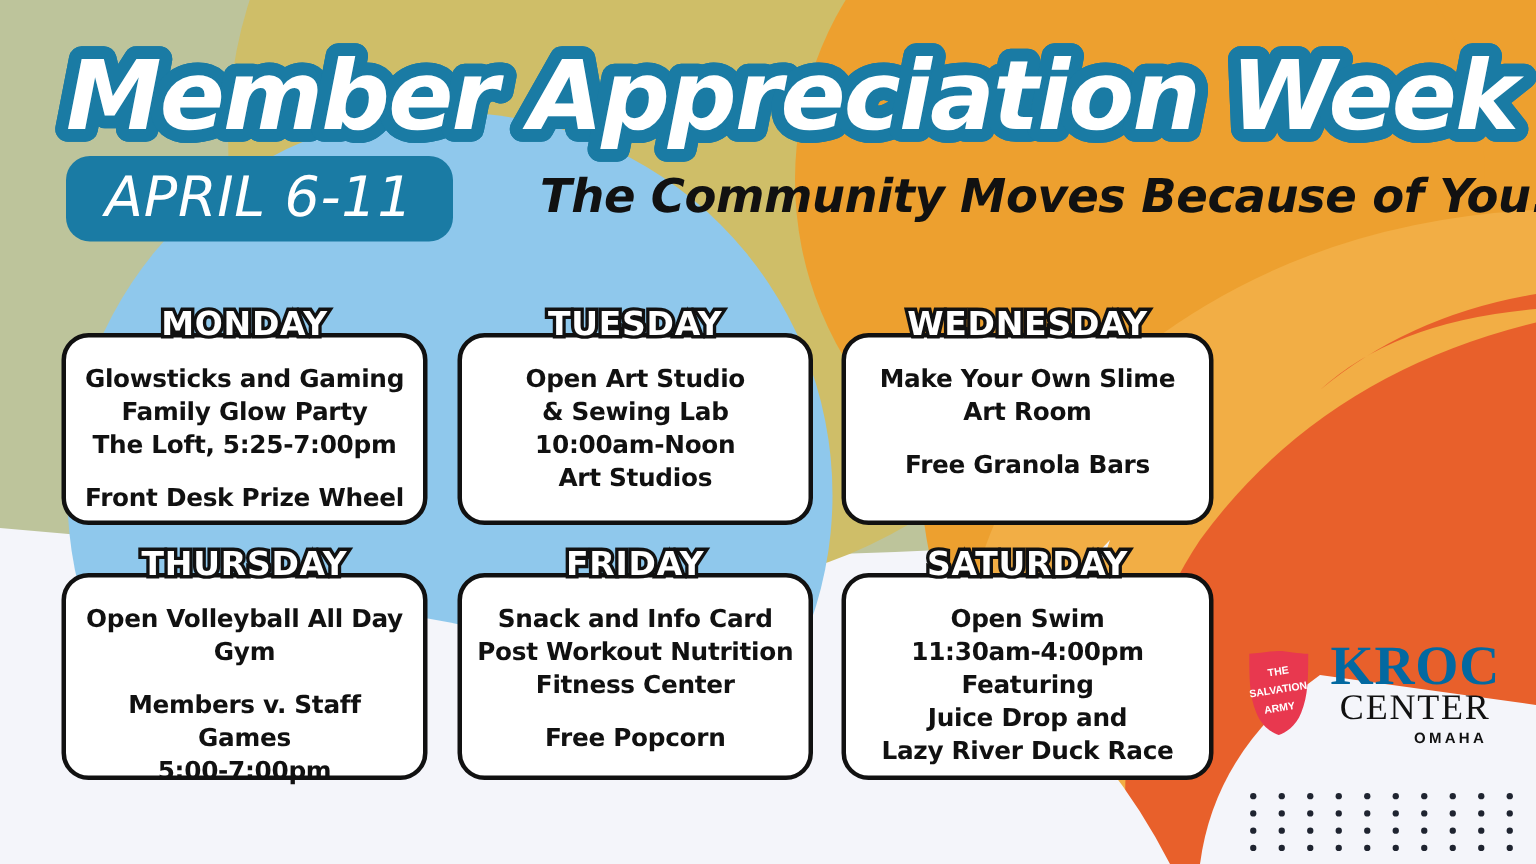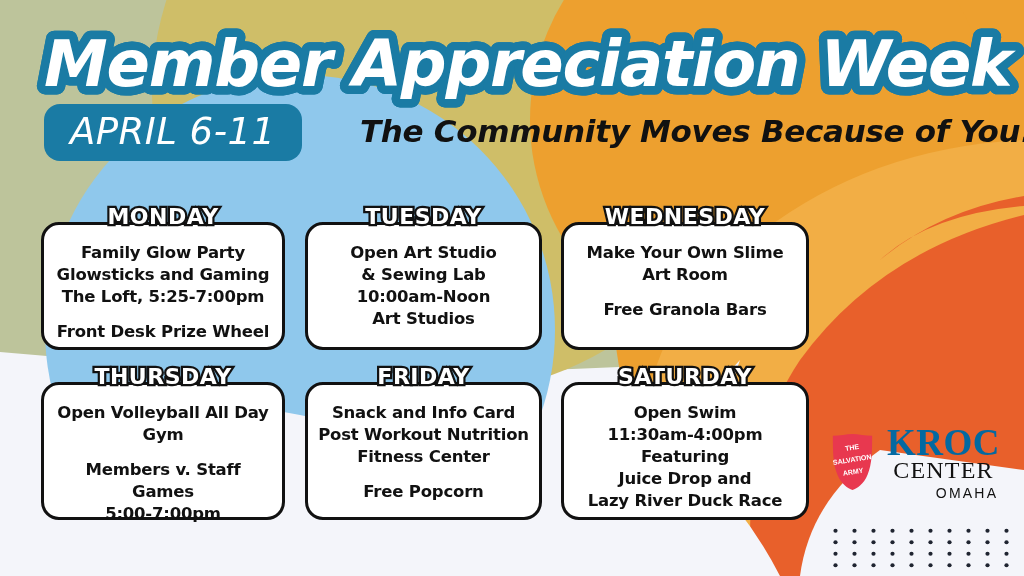--- a/index.html
+++ b/index.html
@@ -87,22 +87,22 @@
   .logotext{display:flex;flex-direction:column;align-items:center;line-height:1;}
   .kroc{
     font-family:"Liberation Serif", serif;font-weight:bold;
     font-size:37px;letter-spacing:0.5px;color:#0369a1;
   }
   .center{
     font-family:"Liberation Serif", serif;font-weight:normal;
     font-size:24px;letter-spacing:1.2px;color:#111111;margin-top:-3px;
   }
   .omaha{
-    font-family:"Liberation Sans", sans-serif;font-weight:normal;
-    font-size:14px;letter-spacing:2.2px;color:#111111;margin-top:4px;padding-left:47px;
+    font-family:"Liberation Sans", sans-serif;font-weight:bold;
+    font-size:10px;letter-spacing:2.2px;color:#111111;margin-top:4px;padding-left:47px;
   }
   .dots{position:absolute;left:826px;top:525px;width:190px;height:46px;}
 </style>
 </head>
 <body>
 
 <div id="poster">
 
   <svg id="bg" viewBox="0 0 1024 576" preserveAspectRatio="none">
     <rect x="0" y="0" width="1024" height="576" fill="#F4F5FA"></rect>
@@ -138,22 +138,22 @@
     <div class="badge">
       <span>APRIL 6-11</span>
     </div>
 
     <div class="tagline">The Community Moves Because of You!</div>
   </div>
 
   <div class="card r1 c1">
     <div class="daylabel">MONDAY</div>
     <div class="lines">
+        <div>Glowsticks and Gaming</div>
         <div>Family Glow Party</div>
-        <div>Glowsticks and Gaming</div>
         <div>The Loft, 5:25-7:00pm</div>
         <span class="gap"></span>
         <div>Front Desk Prize Wheel</div>
       </div>
   </div>
   <div class="card r1 c2">
     <div class="daylabel">TUESDAY</div>
     <div class="lines">
         <div>Open Art Studio</div>
         <div>&amp; Sewing Lab</div>

